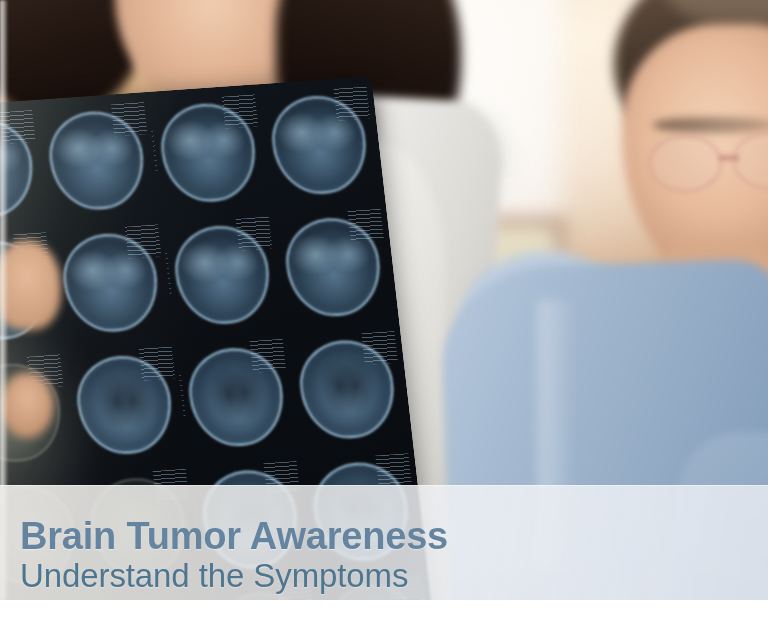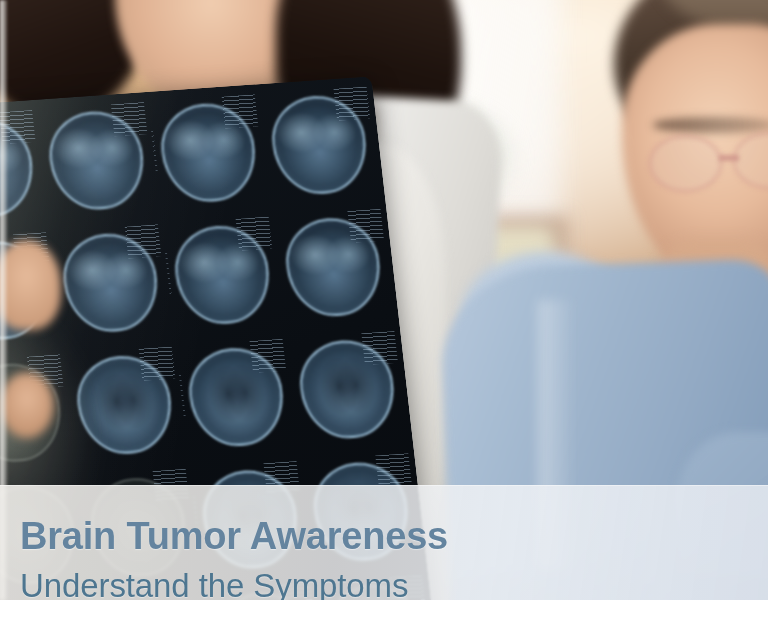--- a/index.html
+++ b/index.html
@@ -308,21 +308,21 @@
     position:absolute; left:0; top:32px;
     font-size:38px;
     font-weight:700;
     letter-spacing:-.2px;
     line-height:1;
     color:#64849f;
     white-space:nowrap;
     text-shadow:0 1px 1px rgba(255,255,255,.45);
   }
   .subhead {
-    position:absolute; left:0; top:84px;
+    position:absolute; left:0; top:74px;
     font-size:33px;
     font-weight:400;
     letter-spacing:-.1px;
     line-height:1;
     color:#4e7690;
     white-space:nowrap;
     text-shadow:0 1px 1px rgba(255,255,255,.40);
   }
 </style>
 </head>

